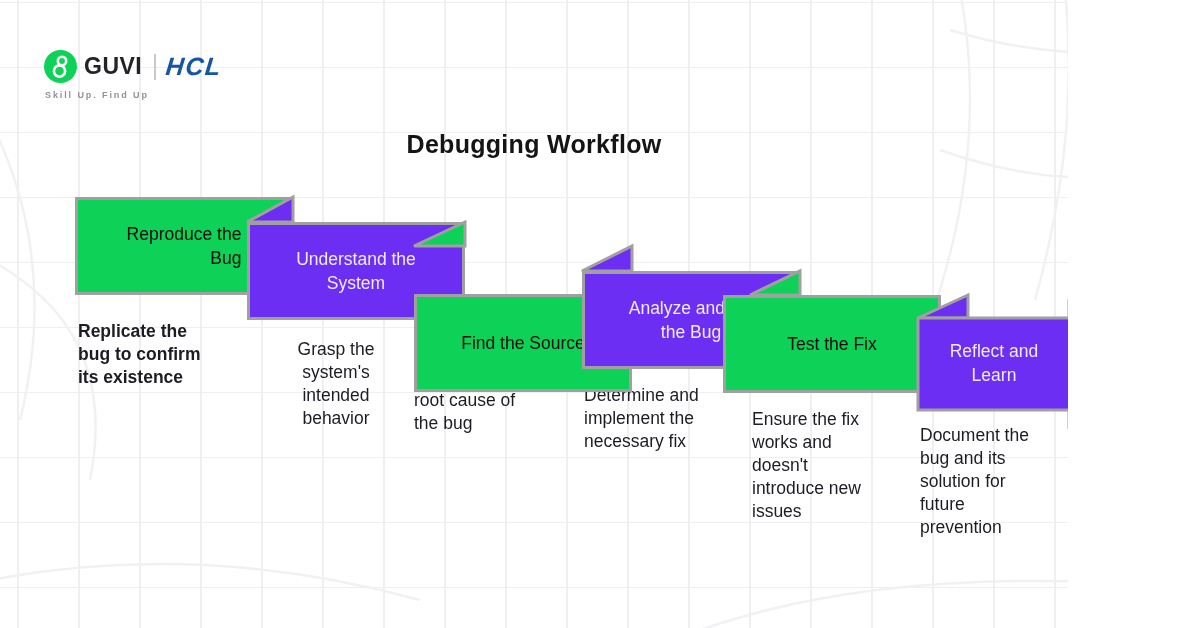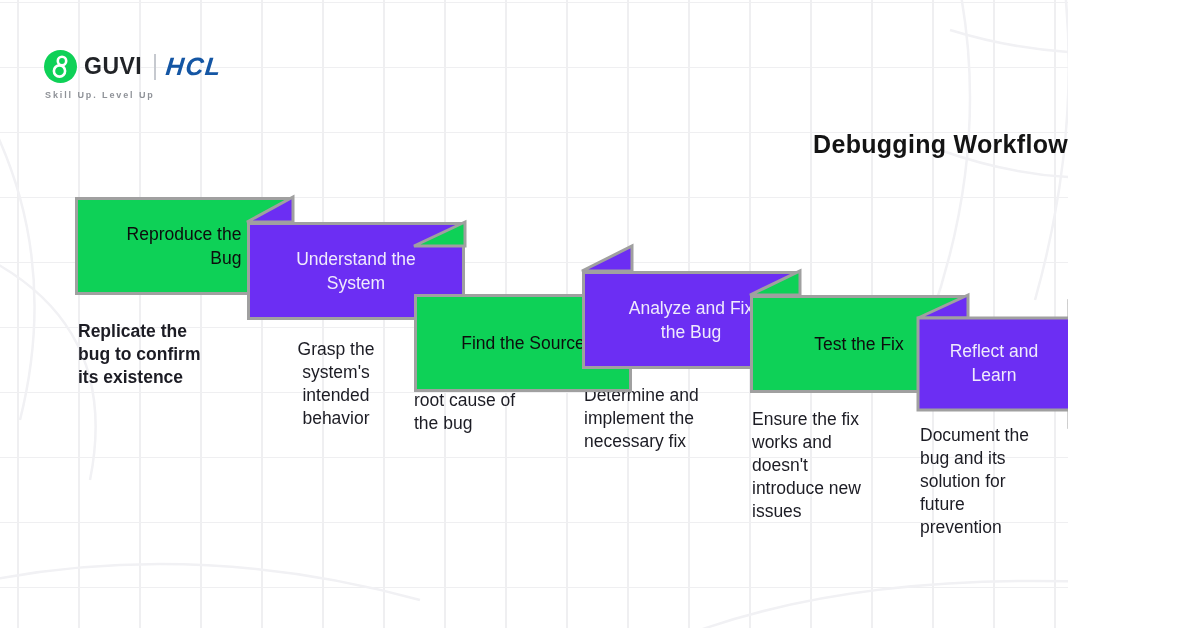--- a/index.html
+++ b/index.html
@@ -24,21 +24,21 @@
   .logo-wrap{position:absolute;left:44px;top:50px;}
   .logo-row{display:flex;align-items:center;}
   .logo-circle{width:33px;height:33px;display:block;}
   .brand{font-size:23px;font-weight:bold;color:var(--brand-text,#212327);letter-spacing:.5px;margin-left:7px;}
   .logo-divider{width:2px;height:26px;background:#c6c9cf;margin:0 10px 0 12px;}
   .partner{font-size:25px;font-weight:bold;font-style:italic;color:var(--hcl-blue,#1456a4);letter-spacing:1.5px;transform:skewX(-6deg);}
   .tagline{margin-top:7px;margin-left:1px;font-size:9px;font-weight:bold;letter-spacing:1.9px;color:var(--tagline-text,#8f9298);}
 
   
   .page-title{
-    position:absolute;left:0;right:0;top:130px;text-align:right;
+    position:absolute;left:0;right:0;top:130px;text-align:center;
     font-size:25px;font-weight:bold;color:var(--title-text,#141414);letter-spacing:.3px;
   }
 
   
   .step{display:contents;}
   .box{
     position:absolute;width:218px;height:98px;box-sizing:border-box;
     border:3px solid var(--border,#a0a0a0);
     display:flex;align-items:center;justify-content:center;text-align:center;
     font-size:17.5px;line-height:24px;white-space:pre-line;
@@ -52,21 +52,21 @@
   .desc{
     position:absolute;width:176px;
     font-size:17.5px;line-height:23px;color:var(--description-text,#1c1c24);
     white-space:pre-line;
   }
 
   .s1 .box{left:75px;top:197px;z-index:1;}
   .s2 .box{left:247px;top:222px;z-index:2;}
   .s3 .box{left:414px;top:246px;z-index:3;margin-top:48px;}
   .s4 .box{left:582px;top:271px;z-index:4;}
-  .s5 .box{left:750px;top:295px;z-index:5;}
+  .s5 .box{left:723px;top:295px;z-index:5;}
 
   .s2 .fold{left:245px;top:195px;width:52px;height:31px;z-index:2;}
   .s3 .fold{left:412px;top:220px;width:57px;height:30px;z-index:3;}
   .s4 .fold{left:580px;top:244px;width:56px;height:31px;z-index:4;}
   .s5 .fold{left:748px;top:269px;width:56px;height:30px;z-index:5;}
   .s6 .fold{left:916px;top:293px;width:56px;height:29px;z-index:6;}
 
   .s6 .arrow-svg{left:916px;top:301px;width:208px;height:127px;z-index:6;}
   .s6 .box-arrow-label{
     position:absolute;left:919px;top:318px;width:150px;height:90px;z-index:7;
@@ -106,21 +106,21 @@
     <div class="logo-row">
       <svg class="logo-circle" viewBox="0 0 33 33">
         <circle cx="16.5" cy="16.5" r="16.5" class="fill-green"></circle>
         <circle cx="18" cy="11" r="4.2" fill="none" stroke="#ffffff" stroke-width="2.6"></circle>
         <circle cx="15.5" cy="21" r="5.6" fill="none" stroke="#ffffff" stroke-width="2.6"></circle>
       </svg>
       <span class="brand">GUVI</span>
       <span class="logo-divider"></span>
       <span class="partner">HCL</span>
     </div>
-    <div class="tagline">Skill Up. Level Up</div>
+    <div class="tagline">Skill Up. Find Up</div>
   </div>
 
   
   <div class="page-title">Debugging Workflow</div>
 
   
   <div class="step s1">
     <div class="box bg-green">
       <span>Reproduce the
 Bug</span>

